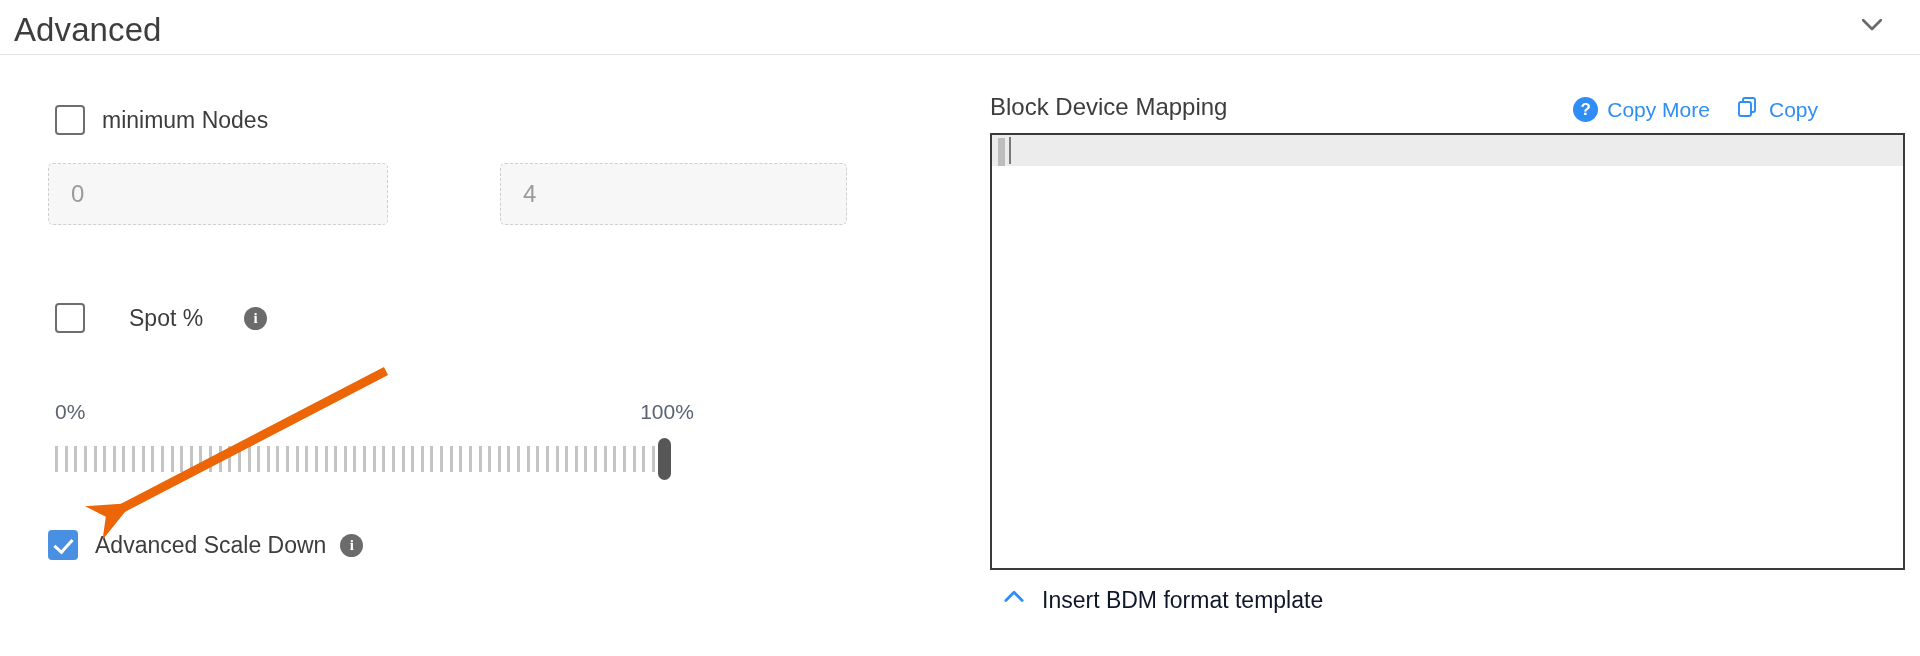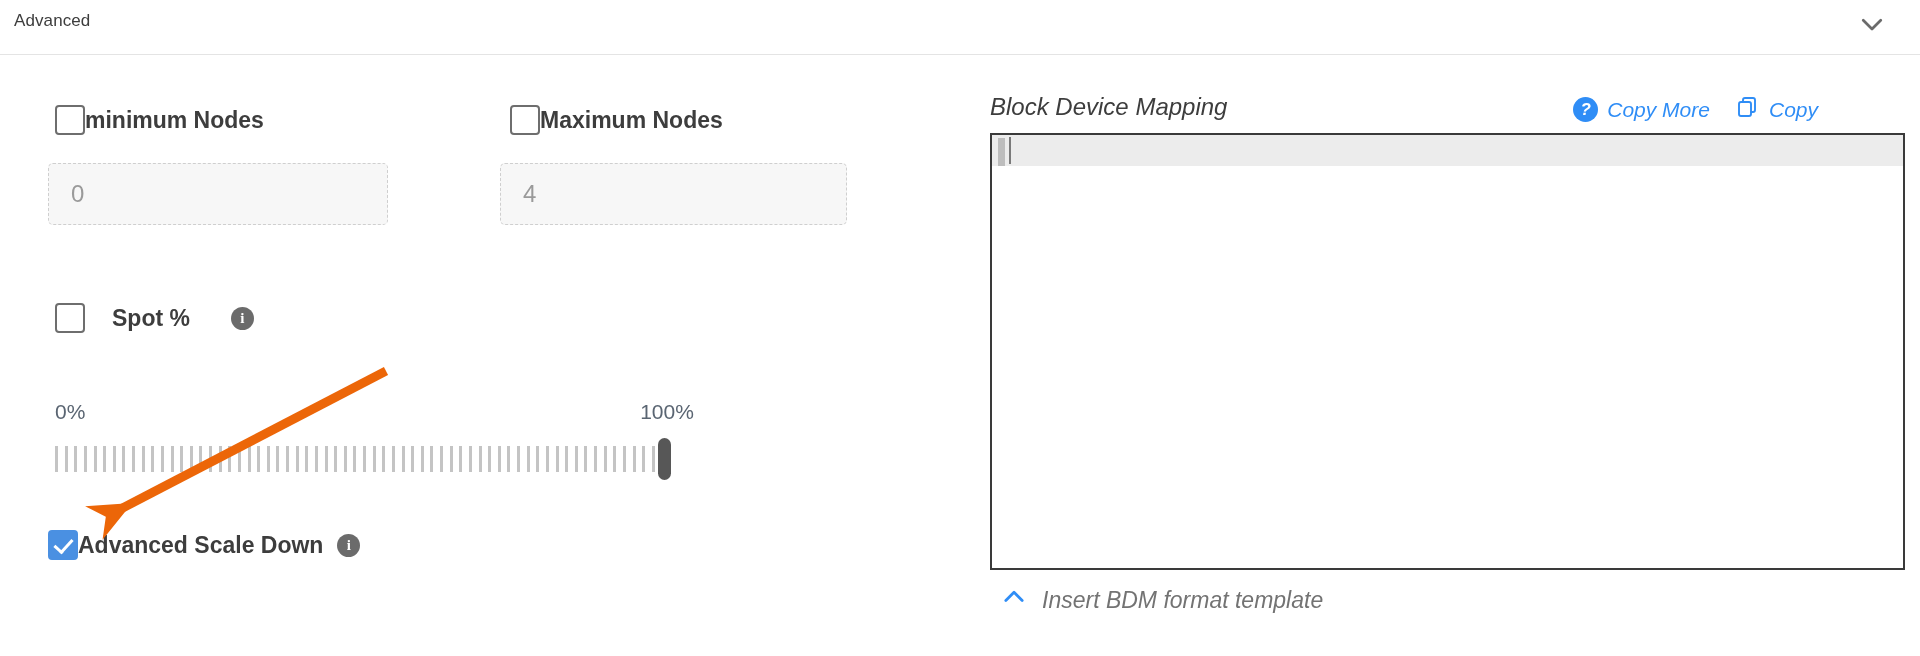--- a/index.html
+++ b/index.html
@@ -22,21 +22,21 @@
     left: 0; top: 0;
     width: 1920px;
     height: 55px;
     box-sizing: border-box;
     border-bottom: 1px solid #e4e4e4;
   }
   .panel-title {
     position: absolute;
     left: 14px;
     top: 11px;
-    font-size: 17px;
+    font-size: 33px;
     font-weight: 400;
     color: #3d3d3d;
     letter-spacing: 0.1px;
     white-space: nowrap;
   }
   .collapse-toggle {
     position: absolute;
     right: 30px;
     top: 8px;
     width: 36px;
@@ -52,21 +52,20 @@
     position: absolute;
     left: 0; top: 55px;
     width: 980px;
     height: 601px;
   }
   .right-col {
     position: absolute;
     left: 990px; top: 55px;
     width: 842px;
     height: 601px;
-    font-style: italic;
   }
 
   
   .cb-row {
     position: absolute;
     display: flex;
     align-items: center;
     white-space: nowrap;
   }
   .checkbox {
@@ -89,23 +88,24 @@
     position: absolute;
     left: 8px;
     top: 3px;
     width: 8px;
     height: 15px;
     border: solid #ffffff;
     border-width: 0 3px 3px 0;
     transform: rotate(42deg);
   }
   .cb-label {
+    margin-left: 17px;
     font-size: 23px;
     color: #3d3d3d;
-    font-weight: 700;
+    font-weight: 400;
   }
   .info-icon {
     margin-left: 14px;
     width: 23px;
     height: 23px;
     border-radius: 50%;
     background: #6b6b6b;
     color: #ffffff;
     font-size: 15px;
     font-weight: bold;
@@ -253,21 +253,21 @@
     height: 27px;
     background: #7a7a7a;
   }
   .bdm-footer {
     position: absolute;
     left: 10px;
     top: 528px;
     display: flex;
     align-items: center;
     gap: 14px;
-    color: #737373;
+    color: #0f172a;
     font-size: 23px;
     cursor: pointer;
     white-space: nowrap;
   }
 
   
   .annotation {
     position: absolute;
     left: 0; top: 0;
     width: 1920px;
@@ -290,24 +290,20 @@
 </div>
 
 <div class="left-col">
 
   <div class="cb-row" style="left:55px; top:50px;">
     <div class="checkbox"></div>
     <div class="cb-label">minimum Nodes</div>
   </div>
   <div class="dashed-input" style="left:48px; top:108px; width:340px; height:62px;">0</div>
 
-  <div class="cb-row" style="left:510px; top:50px;">
-    <div class="checkbox"></div>
-    <div class="cb-label">Maximum Nodes</div>
-  </div>
   <div class="dashed-input" style="left:500px; top:108px; width:347px; height:62px;">4</div>
 
   <div class="cb-row" style="left:55px; top:248px;gap:27px;">
     <div class="checkbox"></div>
     <div class="cb-label">Spot %</div>
     <div class="info-icon">i</div>
   </div>
 
   <div class="slider-wrap">
     <div class="slider-minmax slider-min">0%</div>

